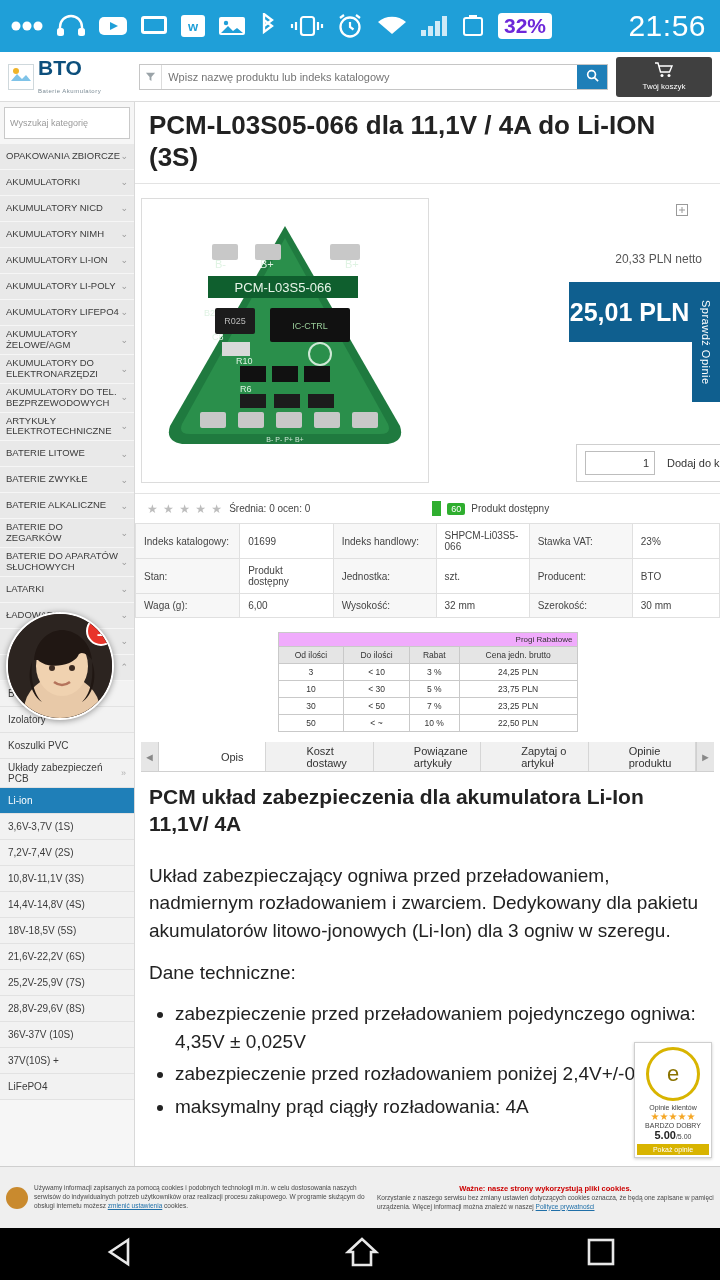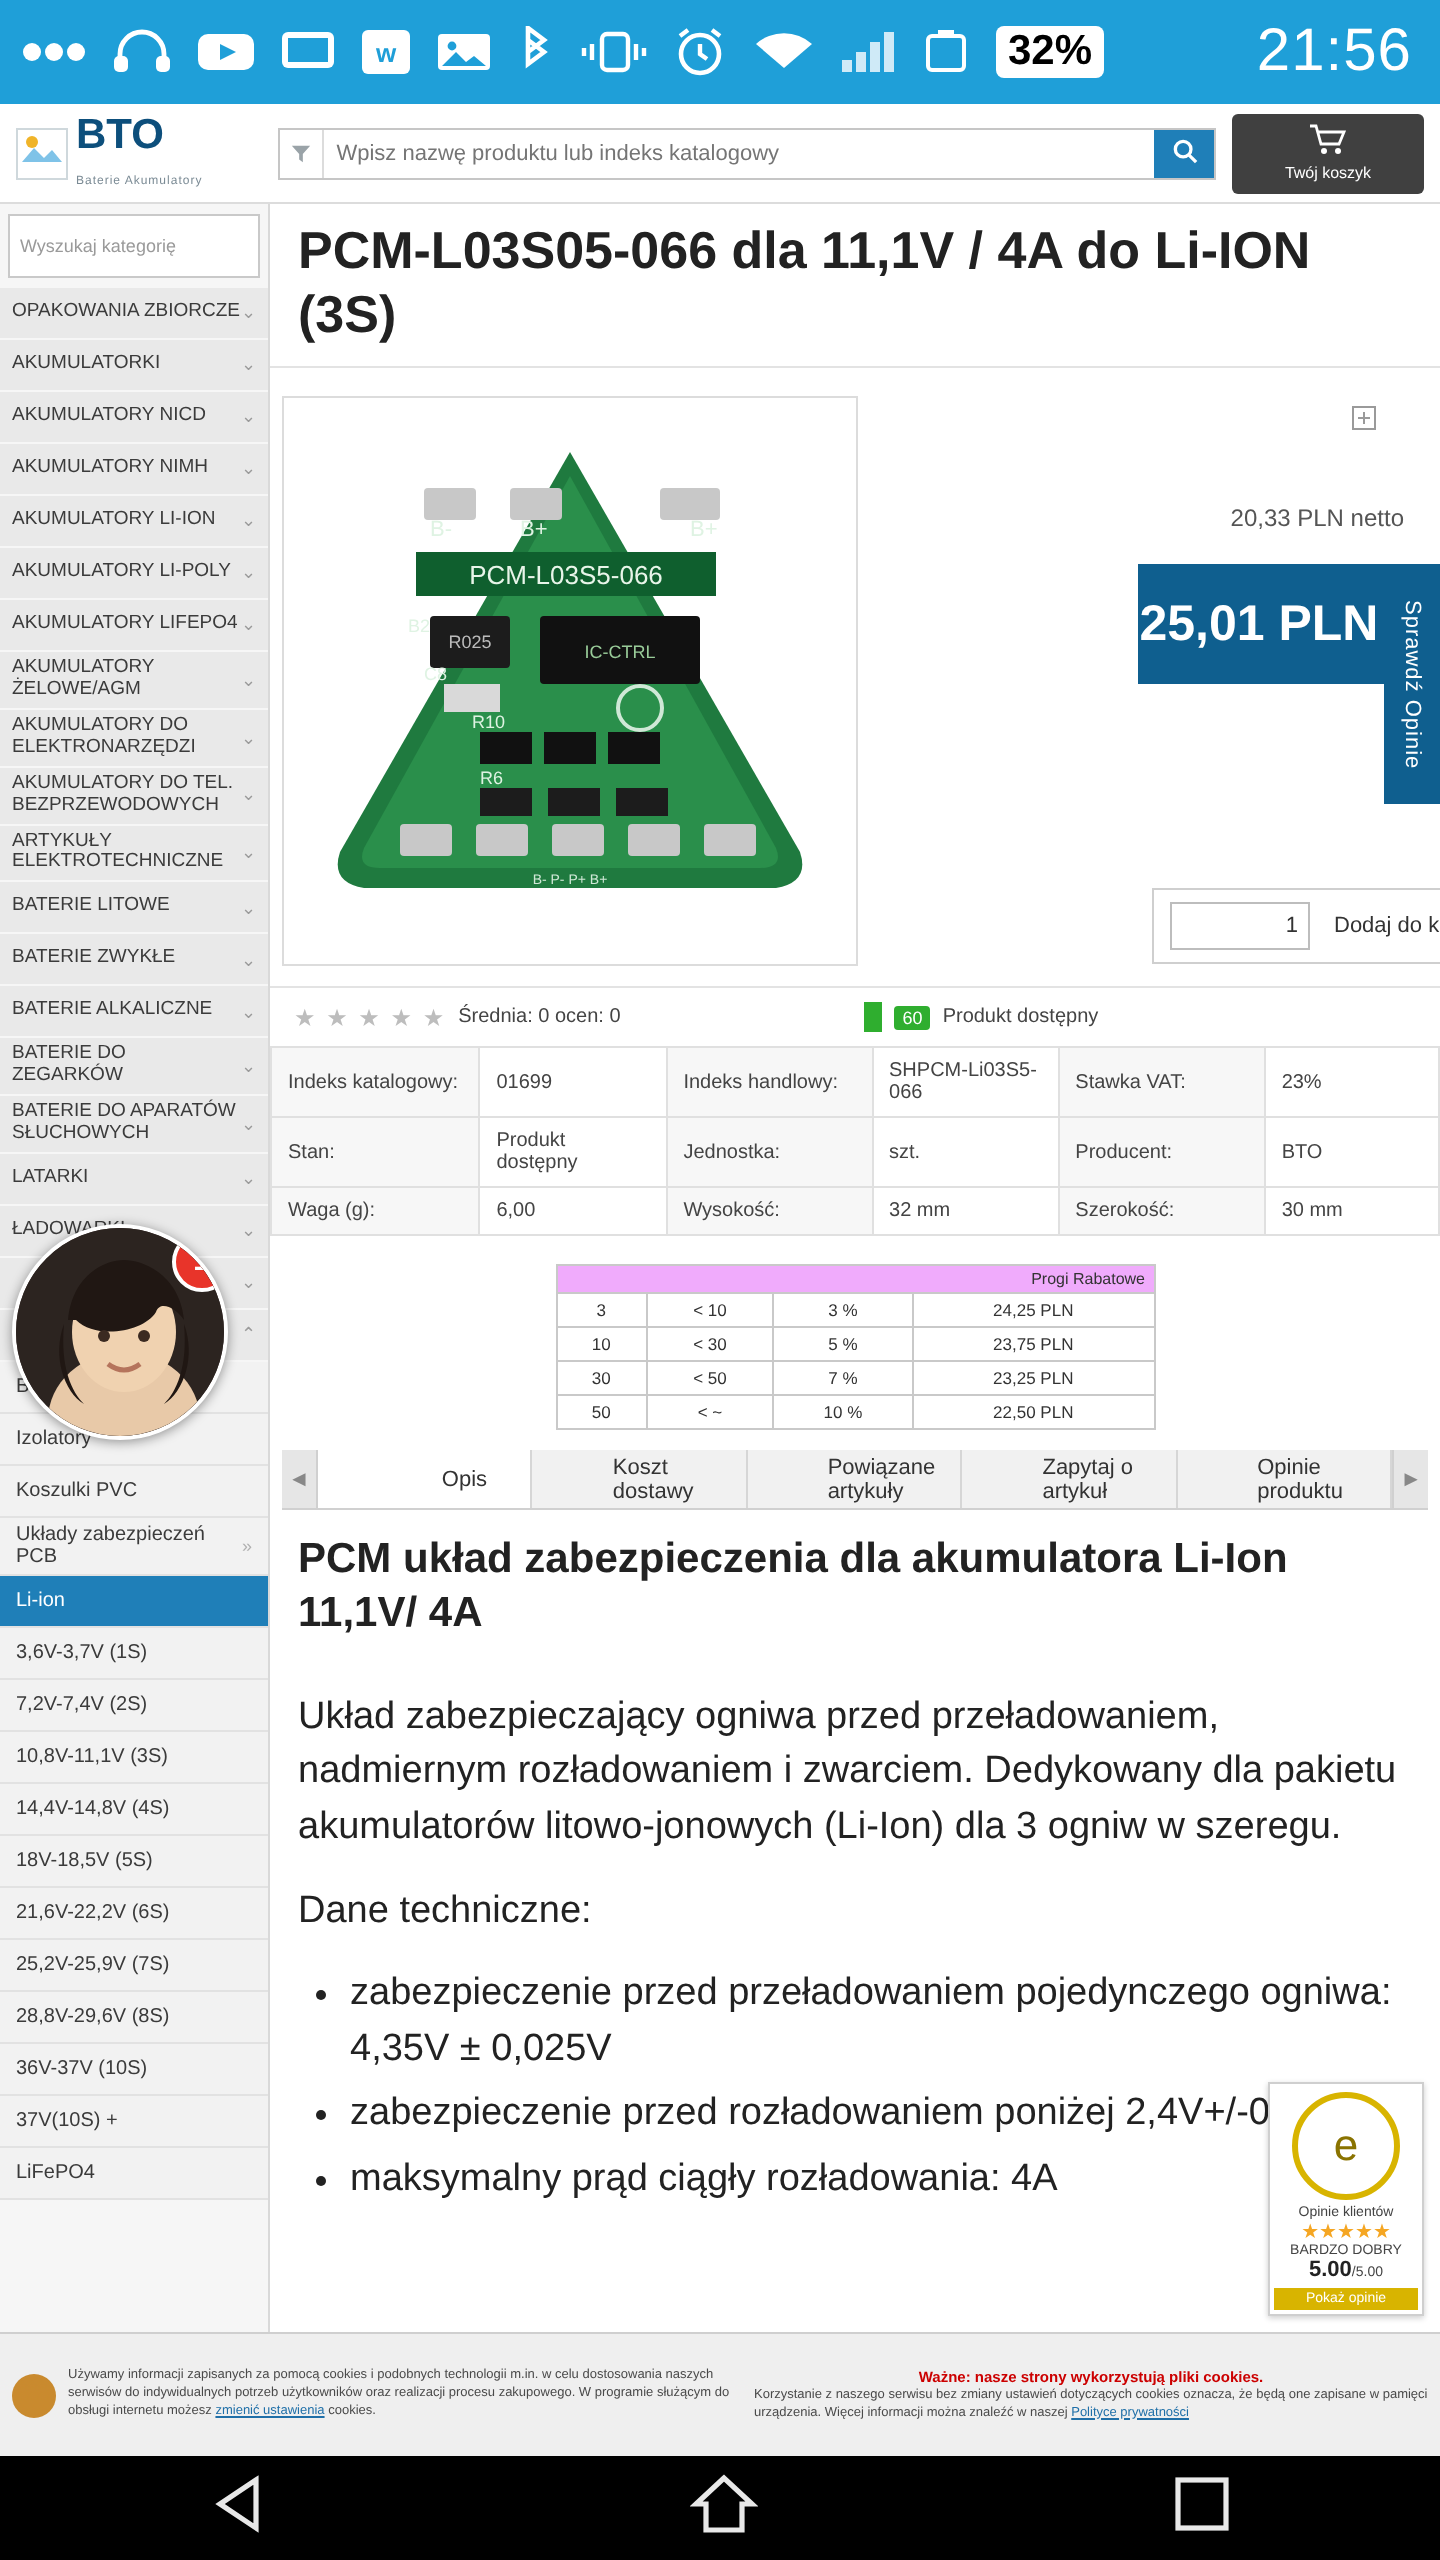--- a/index.html
+++ b/index.html
@@ -12,21 +12,21 @@
   #screen { position: relative; width: 720px; height: 1280px; background: #fff; }
 
   
   .statusbar {
     height: 52px; background: #1f9fd8; color: #fff;
     display: flex; align-items: center; padding: 0 10px; gap: 10px;
   }
   .statusbar .icons { display: flex; align-items: center; gap: 12px; flex: 1; }
   .statusbar svg { display: block; }
   .battery-badge {
-    background: #fff; color: #000000; font-size: 21px; font-weight: bold;
+    background: #fff; color: #6d28d9; font-size: 21px; font-weight: bold;
     border-radius: 4px; padding: 1px 6px; margin-left: 2px;
   }
   .clock { font-size: 30px; font-weight: 500; letter-spacing: .5px; padding-right: 4px; }
 
   
   .siteheader {
     height: 50px; background: #ffffff; border-bottom: 1px solid #dcdcdc;
     display: flex; align-items: center; padding: 0 8px; gap: 8px;
   }
   .logo { display: flex; align-items: center; gap: 4px; }
@@ -586,20 +586,26 @@
           <td class="lbl">Szerokość:</td>
           <td class="val">30 mm</td>
         </tr>
       </tbody>
         </table>
 
       <div class="disc-wrap">
         <table class="disc">
           <caption>Progi Rabatowe</caption>
           <tbody>
+              <tr>
+            <th>Od ilości</th>
+            <th>Do ilości</th>
+            <th>Rabat</th>
+            <th>Cena jedn. brutto</th>
+          </tr>
           <tr>
             <td>3</td>
             <td>&lt; 10</td>
             <td>3 %</td>
             <td>24,25 PLN</td>
           </tr>
           <tr>
             <td>10</td>
             <td>&lt; 30</td>
             <td>5 %</td>

